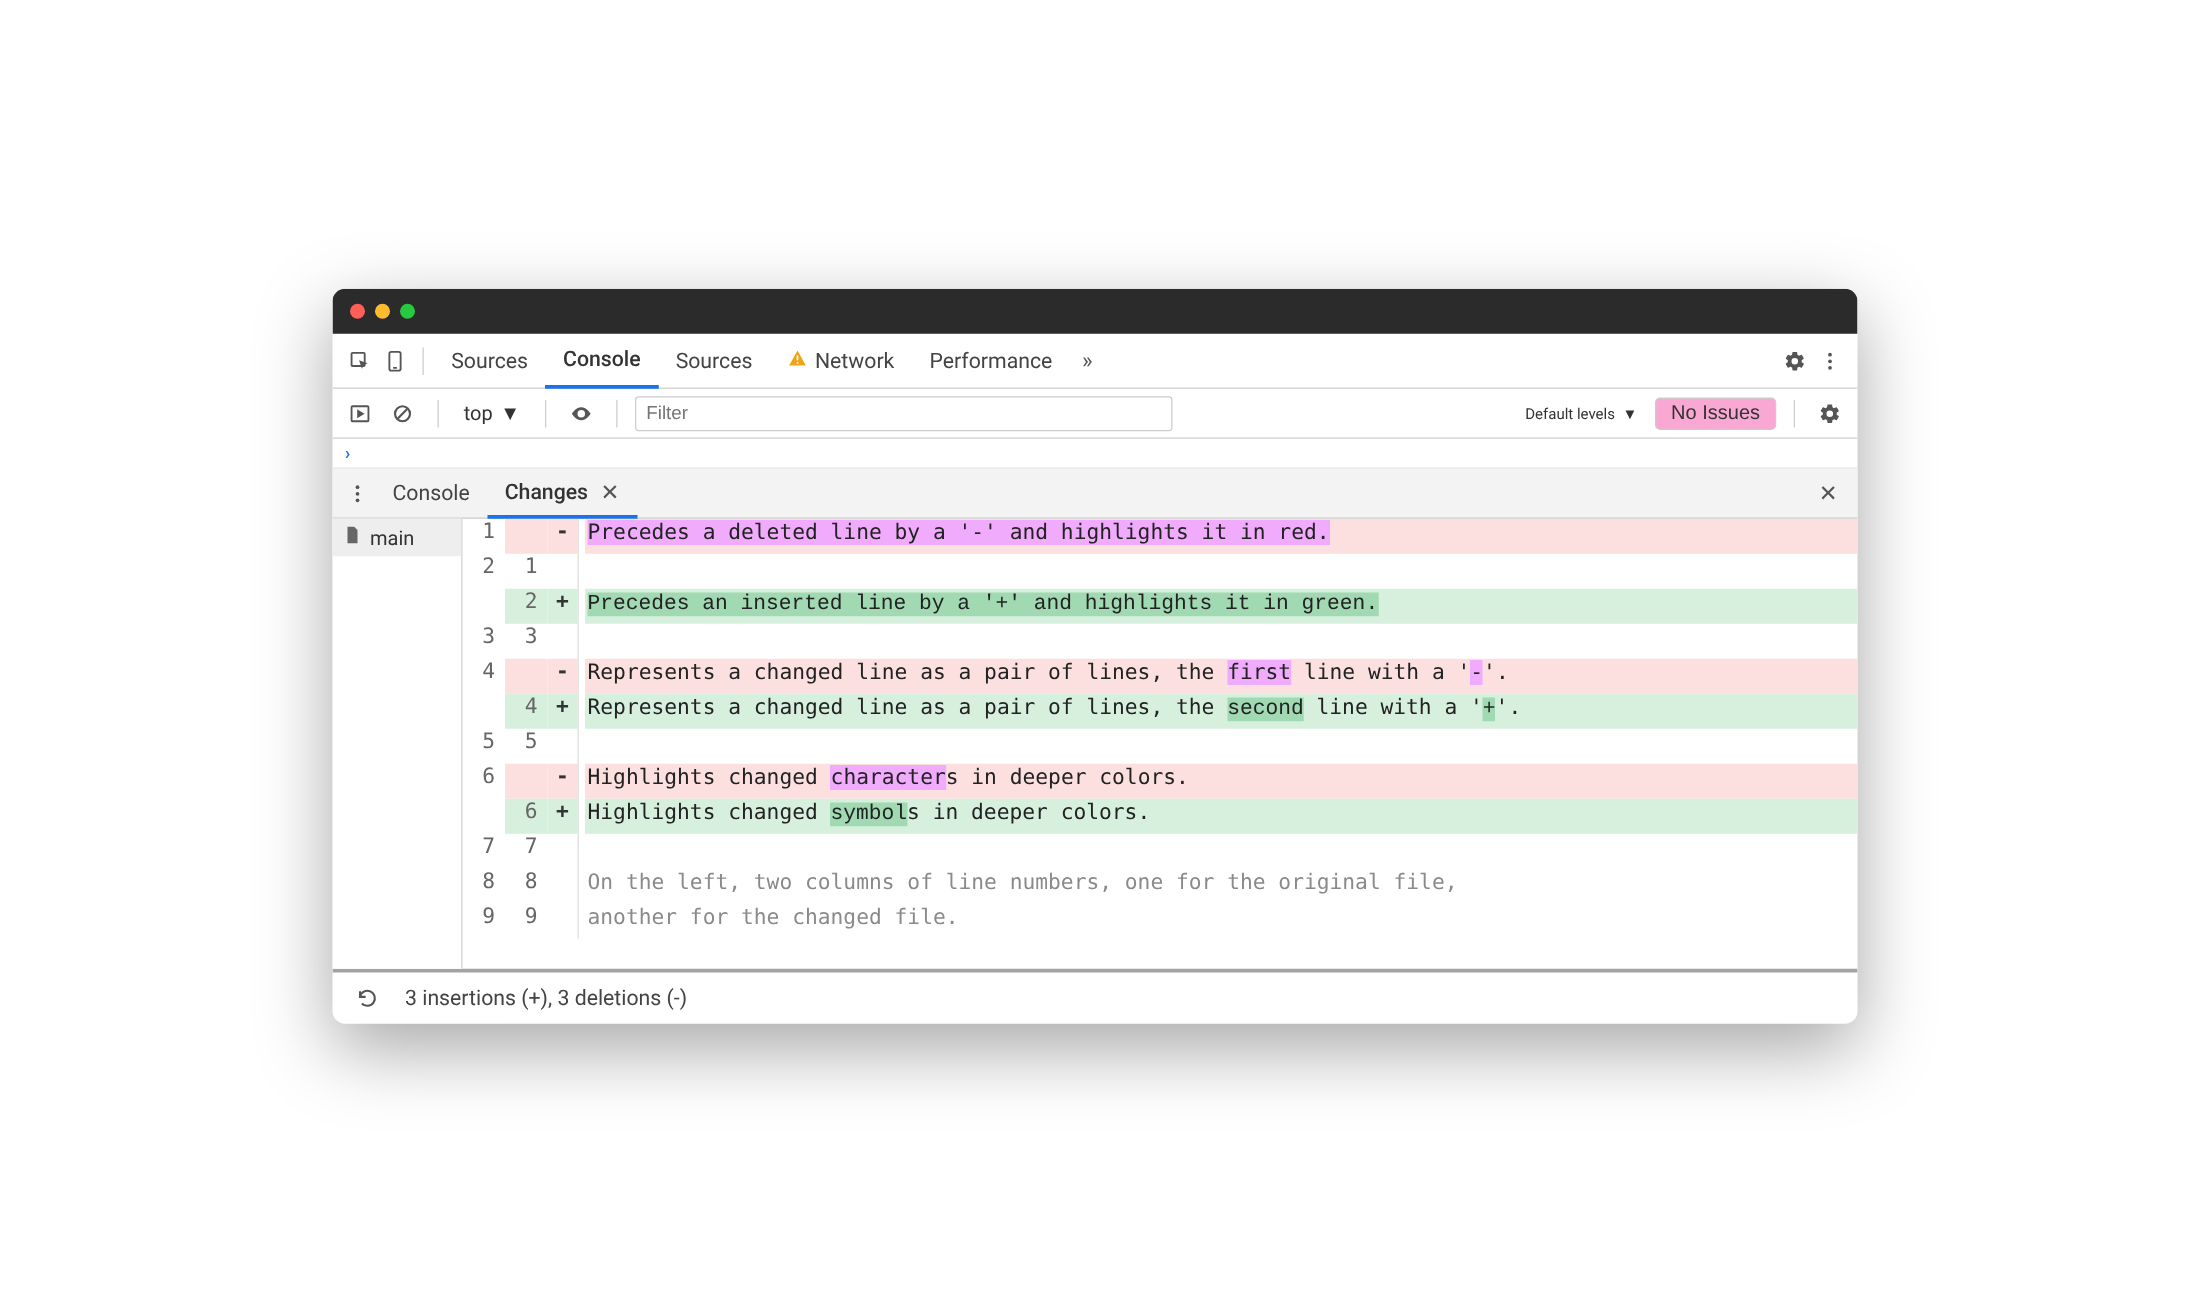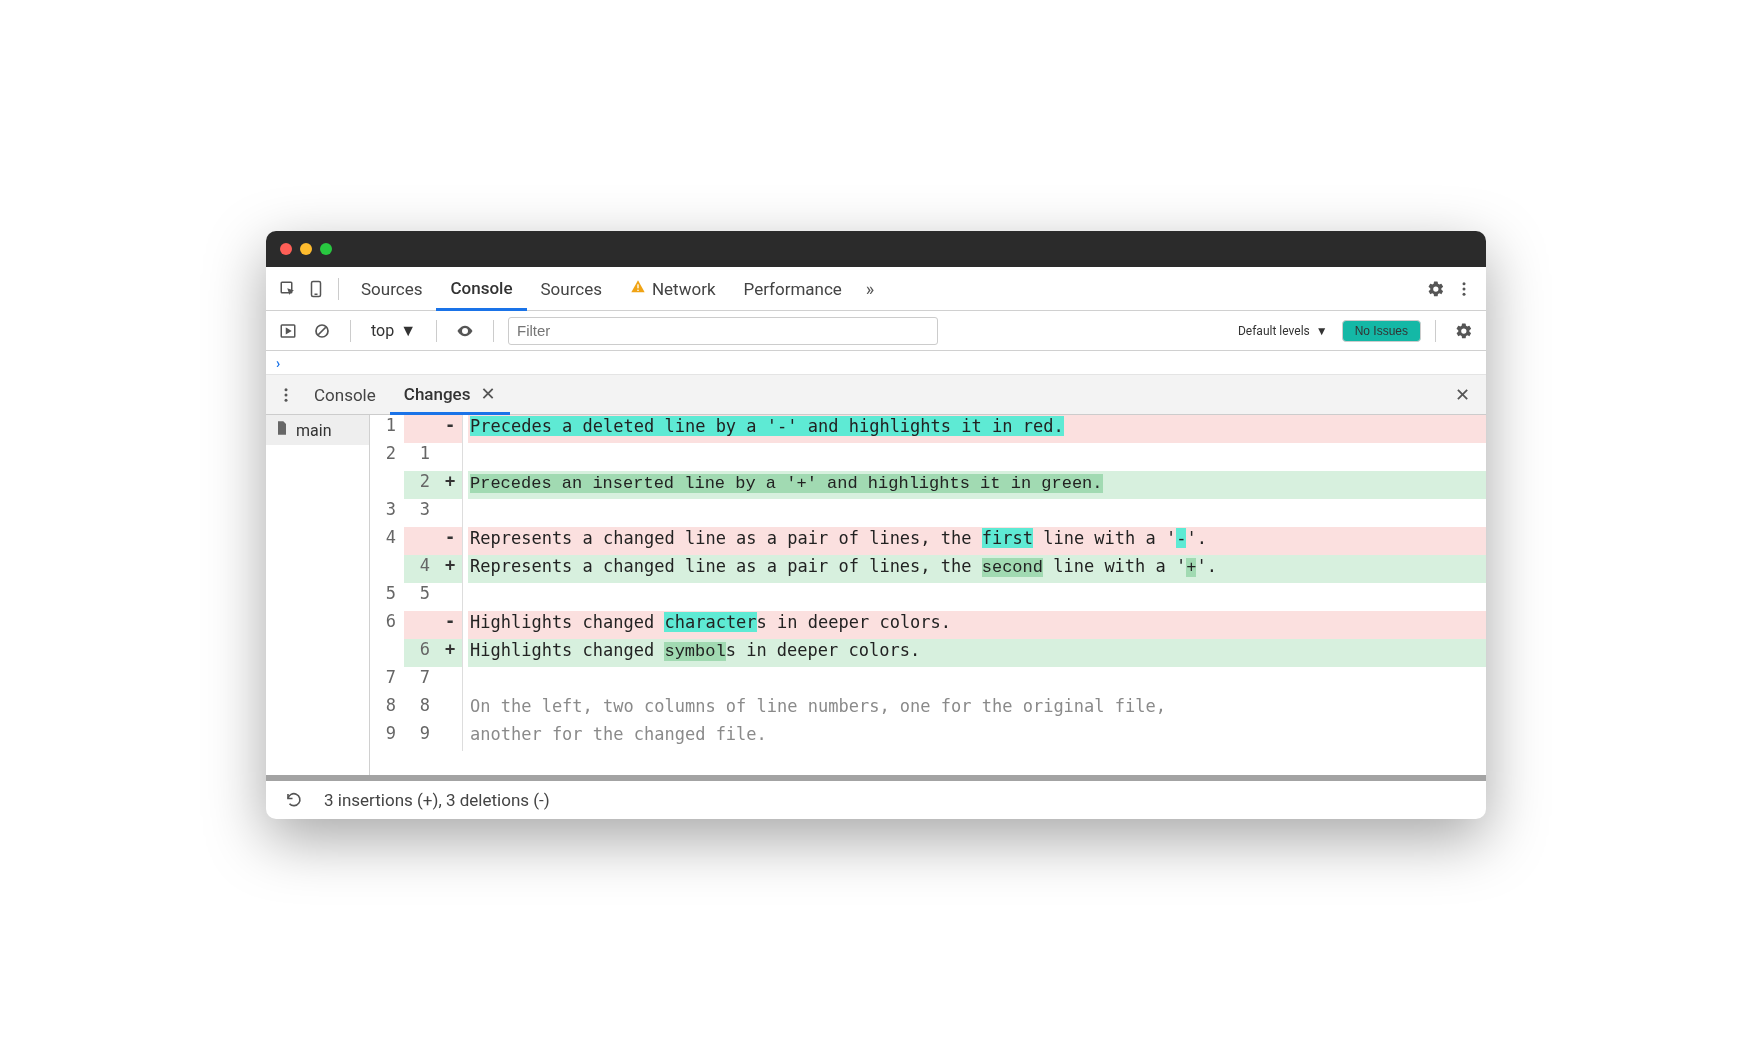--- a/index.html
+++ b/index.html
@@ -69,21 +69,21 @@
   .filter-input {
     flex: 0 0 430px; height: 28px; border: 1px solid #ccc; border-radius: 3px;
     padding: 0 8px; font-size: 15px; color: #333;
   }
   .levels-select {
     display: flex; align-items: center; gap: 6px; padding: 2px 8px;
     color: #333; font-size: 12px; cursor: pointer;
   }
   .no-issues-btn {
     border: 1px solid #ccc; border-radius: 4px; padding: 3px 12px;
-    font-size: 12px; color: #333; background: #14b8a6; cursor: pointer;
+    font-size: 16px; color: #333; background: #f9a8d4; cursor: pointer;
   }
   
   .prompt-row {
     height: 24px; display: flex; align-items: center; padding: 0 10px;
     border-bottom: 1px solid #e4e4e4;
   }
   .prompt-caret { color: #1a73e8; font-weight: bold; font-size: 14px; }
   
   .drawer-tabs {
     display: flex; align-items: center; height: 40px; padding: 0 6px;
@@ -115,26 +115,26 @@
     width: 24px; text-align: center; color: #333; flex-shrink: 0;
     font-weight: 600;
   }
   .gutter-sep { width: 6px; border-left: 1px solid #ddd; flex-shrink: 0; }
   .code { flex: 1; padding: 1px 6px 1px 2px; white-space: pre-wrap; color: #222; }
   .code.muted { color: #8a8a8a; }
   .line-del .marker, .line-del .code { background: #fbe0df; }
   .line-del .ln2 { background: #fbe0df; }
   .line-add .marker, .line-add .code { background: #d7f0de; }
   .line-add .ln2 { background: #d7f0de; }
-  .hl-del { background: #5eead4; text-align: right; }
+  .hl-del { background: #f0abfc; text-align: right; }
   .hl-add { background: #a1dab2; font-family: Liberation Mono, monospace; }
   
   .status-bar {
     display: flex; align-items: center; height: 44px; padding: 0 14px;
-    border-top: 6px solid #a3a3a3; gap: 16px; font-size: 17px; color: #444;
+    border-top: 3px solid #a3a3a3; gap: 16px; font-size: 17px; color: #444;
   }
 </style>
 </head>
 <body>
 
 <div class="window">
 
   <div class="titlebar">
     <div class="traffic-lights">
       <div class="tlight tl-red"></div>

